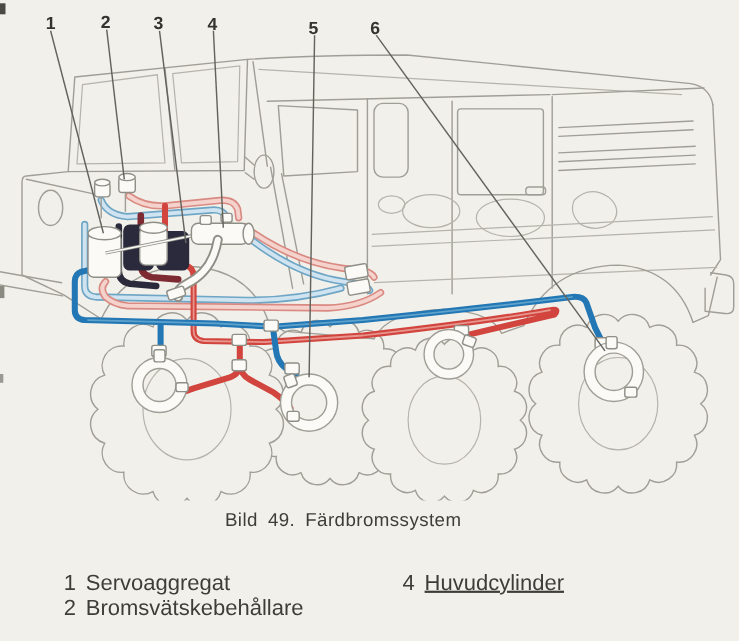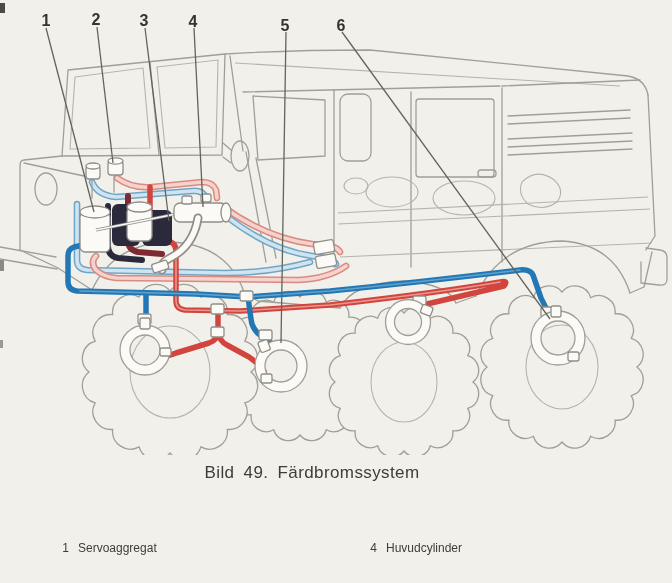--- a/index.html
+++ b/index.html
@@ -33,23 +33,23 @@
   .navypipe{fill:none;stroke:var(--dark_navy,#2a2a3c);stroke-width:6;stroke-linecap:round;stroke-linejoin:round;}
 
   .leader{fill:none;stroke:var(--leader,#63635d);stroke-width:1.3;}
   .num{font:bold 16px "Liberation Sans",sans-serif;fill:#33332f;}
 
   .caption{
     position:absolute;top:463px;left:0;width:672px;
     text-align:center;padding-right:48px;box-sizing:border-box;
     font-size:17px;letter-spacing:.4px;word-spacing:4px;color:var(--text,#3d3d39);
   }
-  .legend-col{position:absolute;top:537px;font-size:12px;color:var(--text,#3d3d39);}
+  .legend-col{position:absolute;top:519px;font-size:20px;color:var(--text,#3d3d39);}
   .legend-col.left{left:55px;}
-  .legend-col.right{left:363px;}
+  .legend-col.right{left:363px;text-decoration:underline;}
   .lrow{height:22.5px;line-height:22.5px;white-space:nowrap;}
   .lnum{display:inline-block;width:14px;text-align:right;margin-right:9px;}
 </style>
 </head>
 <body>
 
 <div class="stage">
 <svg width="672" height="455" viewBox="0 0 672 455">
   <defs>
     <path id="tire" vector-effect="non-scaling-stroke" class="tirefill" d="M50,0 A11,11 0 0 1 46.2,19.1 A11,11 0 0 1 35.4,35.4 A11,11 0 0 1 19.1,46.2 A11,11 0 0 1 0,50
@@ -247,20 +247,23 @@
     <text class="num" x="341" y="31">6</text>
   </g>
 </svg>
 
 <div class="caption">Bild 49. Färdbromssystem</div>
 
 <div class="legend-col left">
   <div class="lrow">
     <span class="lnum">1</span><span class="llab">Servoaggregat</span>
   </div>
+  <div class="lrow">
+    <span class="lnum">2</span><span class="llab">Bromsvätskebehållare</span>
+  </div>
 </div>
 
 <div class="legend-col right">
   <div class="lrow">
     <span class="lnum">4</span><span class="llab">Huvudcylinder</span>
   </div>
 </div>
 </div>
 
 </body></html>

